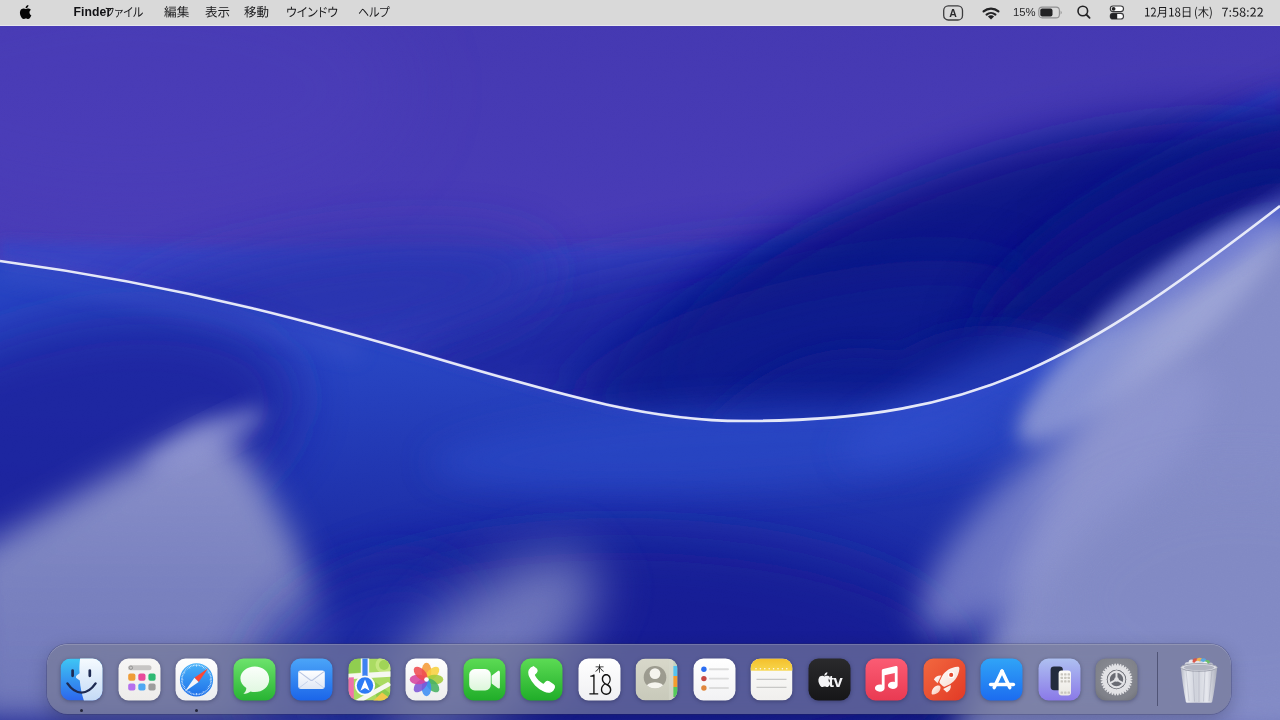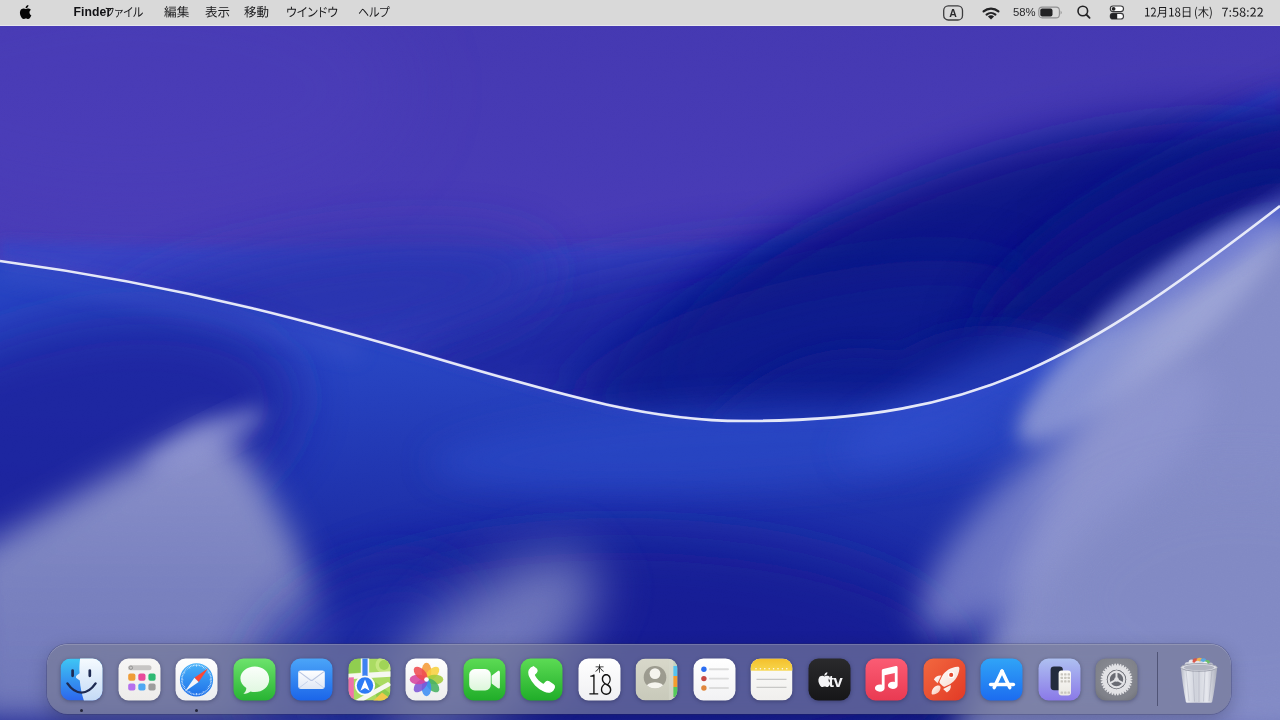--- a/index.html
+++ b/index.html
@@ -192,21 +192,21 @@
       <svg width="18" height="25" viewBox="0 0 18 25" aria-hidden="true">
         <g stroke="#222224" fill="none" stroke-linecap="round">
           <path d="M1.6,11.4 A11.2,11.2 0 0 1 16.4,11.4" stroke-width="2.2"></path>
           <path d="M4.6,14.6 A6.8,6.8 0 0 1 13.4,14.6" stroke-width="2.2"></path>
         </g>
         <path d="M9,19.6 L5.9,16.6 A4.4,4.4 0 0 1 12.1,16.6 Z" fill="#222224"></path>
       </svg>
     </div>
 
     <div class="st" style="left:1013px; top:0;">
-      <span style="position:absolute; top:0; left:0; width:21px; text-align:right; line-height:25.5px; font-size:11.3px; color:#29292b;">58%</span>
+      <span style="position:absolute; top:0; left:0; width:21px; text-align:right; line-height:25.5px; font-size:11.3px; color:#29292b;">15%</span>
       <svg width="26" height="25" viewBox="0 0 26 25" aria-hidden="true" style="position:absolute;left:24.5px;top:0;">
         <rect x="0.8" y="7.1" width="20.6" height="10.8" rx="3.4" fill="none" stroke="rgba(40,40,42,0.42)" stroke-width="1.1"></rect>
         <path d="M22.6,10.4 A 2.6 2.6 0 0 1 22.6,14.6 Z" fill="rgba(40,40,42,0.42)"></path>
         <rect x="2.3" y="8.6" width="12.2" height="7.8" rx="1.9" fill="#222224"></rect>
       </svg>
     </div>
 
     <div class="st" style="left:1075.5px; top:0;">
       <svg width="16" height="25" viewBox="0 0 16 25" aria-hidden="true">
         <circle cx="6.8" cy="11" r="4.8" fill="none" stroke="#232325" stroke-width="1.6"></circle>

